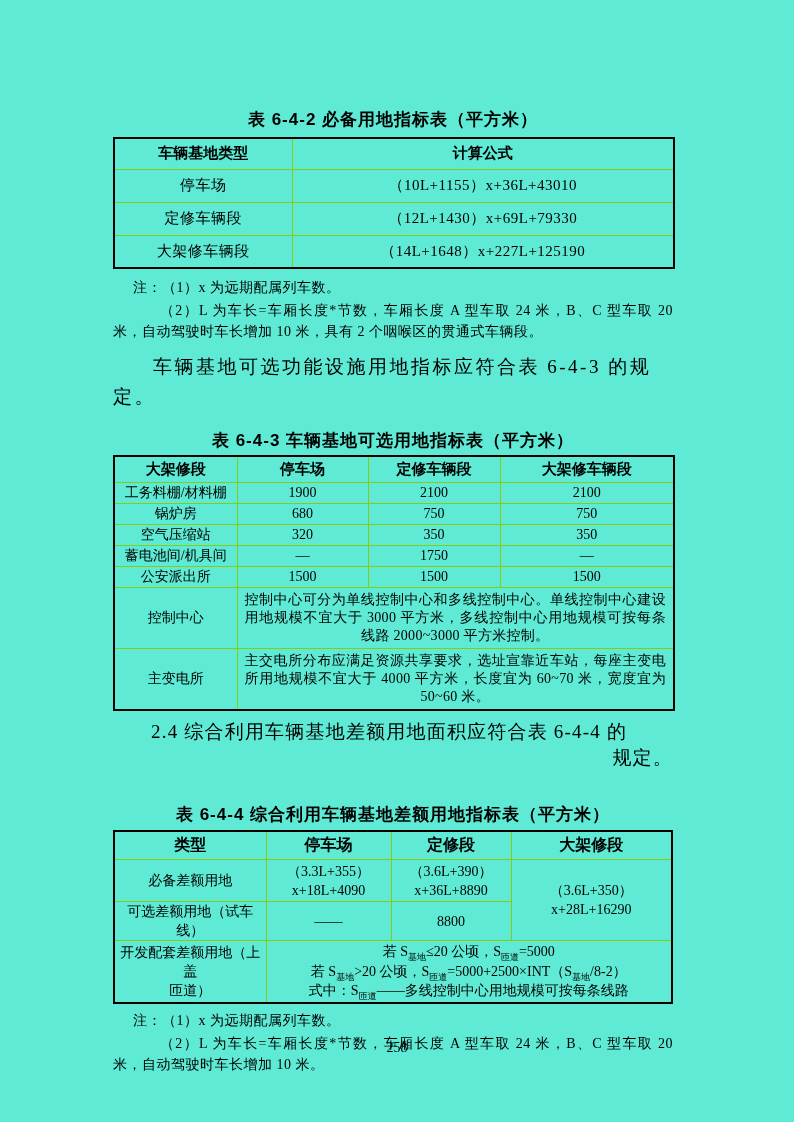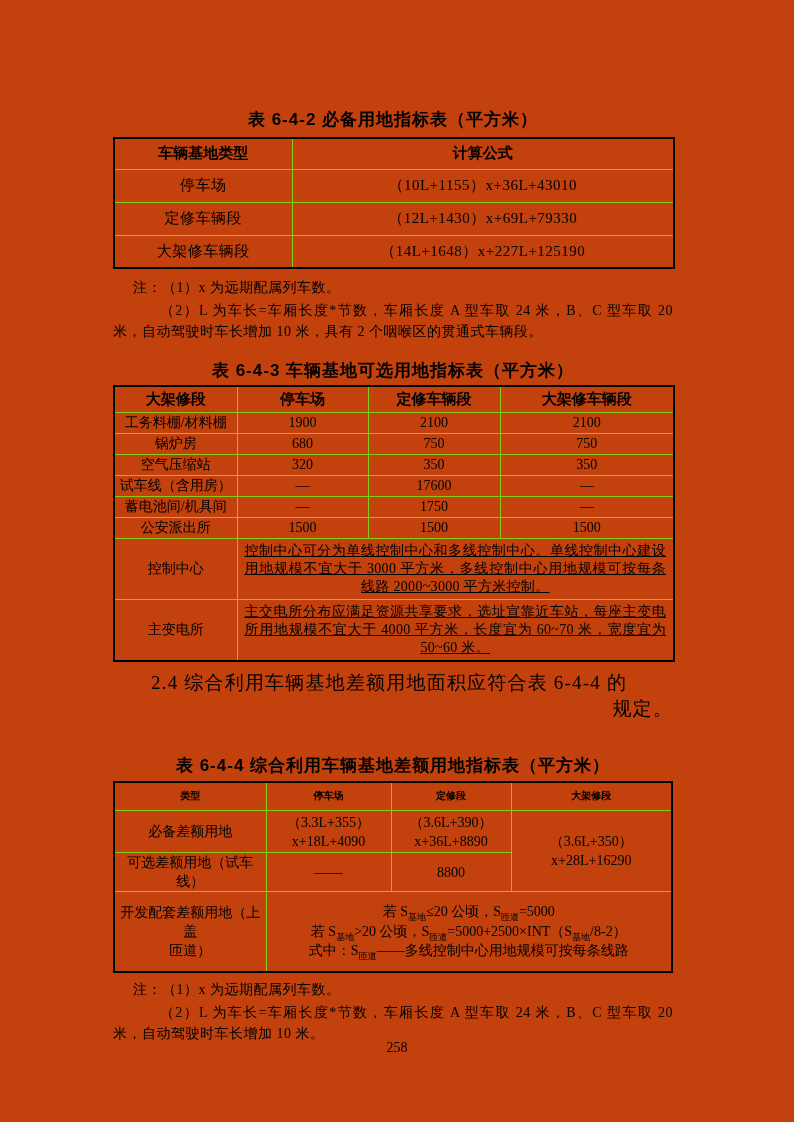--- a/index.html
+++ b/index.html
@@ -1,46 +1,46 @@
 <!DOCTYPE html>
 <html><head>
 <meta charset="utf-8">
 <style>
   html,body{margin:0;padding:0;background:#fff;}
   .page{
-    position:relative;width:794px;height:1122px;background:#c2410c;color:#000;
+    position:relative;width:794px;height:1122px;background:#5eead4;color:#000;
     box-sizing:border-box;padding:108px 121px 0 113px;overflow:hidden;
     font-family:"Liberation Serif","DejaVu Serif",serif;
   }
   .tbl-title{
     margin:0;text-align:center;font-family:"Liberation Sans","DejaVu Sans",sans-serif;
     font-weight:bold;font-size:17px;line-height:23px;letter-spacing:1px;
   }
   table{border-collapse:collapse;width:560px;table-layout:fixed;border:2px solid #000;}
   td,th{border:1px solid #84cc16;padding:0 4px;text-align:center;vertical-align:middle;box-sizing:border-box;}
   th{font-family:"Liberation Sans","DejaVu Sans",sans-serif;font-weight:bold;font-size:15px;}
   
   .t1{margin-top:6px;}
   .t1 th{height:31px;}
   .t1 td{height:33px;font-size:15px;letter-spacing:0.5px;}
   
   .t2{margin-top:3px;}
   .t2 th{height:26px;}
   .t2 td{height:21px;font-size:14px;}
   .t2 td.longtext{
     text-align:justify;text-align-last:center;font-size:14px;line-height:18px;
-    padding:3px 7px;letter-spacing:0.3px;height:auto;text-decoration:underline;
+    padding:3px 7px;letter-spacing:0.3px;height:auto;
   }
   
   .t3{margin-top:4px;}
-  .t3 th{height:29px;font-size:10px;}
+  .t3 th{height:29px;font-size:16px;}
   .t3 td{font-size:14px;line-height:19px;}
   .t3 .row-req td{height:42px;}
   .t3 .row-opt td{height:19px;}
-  .t3 .row-dev td{height:80px;}
+  .t3 .row-dev td{height:62px;}
   .t3 td.devlabel{line-height:19px;}
   .fl{line-height:19.5px;white-space:nowrap;}
   sub.ss{font-size:9px;line-height:0;}
   
   .note{margin:0;font-size:14px;line-height:21px;letter-spacing:0.5px;}
   .note-first{margin-top:9px;margin-left:20px;line-height:20px;}
   .note-para{margin-top:2px;text-indent:47px;text-align:justify;}
   .note-first-b{margin-top:7px;margin-left:20px;line-height:20px;}
   
   .bodyp{margin:0;font-size:19px;line-height:30px;}
@@ -82,20 +82,21 @@
     <tr>
       <td>大架修车辆段</td>
       <td>（14L+1648）x+227L+125190</td>
     </tr>
   </tbody>
     </table>
 
   <p class="note note-first">注：（1）x 为远期配属列车数。</p>
   <p class="note note-para">（2）L 为车长=车厢长度*节数，车厢长度 A 型车取 24 米，B、C 型车取 20 米，自动驾驶时车长增加 10 米，具有 2 个咽喉区的贯通式车辆段。</p>
 
+  <p class="bodyp p1">车辆基地可选功能设施用地指标应符合表 6-4-3 的规定。</p>
 
   <h3 class="tbl-title t2title">表 6-4-3 车辆基地可选用地指标表（平方米）</h3>
   <table class="t2">
     <colgroup>
         <col style="width:123px">
         <col style="width:131px">
         <col style="width:132px">
         <col style="width:174px">
       </colgroup>
     <tbody>
@@ -117,26 +118,20 @@
       <td>750</td>
       <td>750</td>
     </tr>
     <tr>
       <td>空气压缩站</td>
       <td>320</td>
       <td>350</td>
       <td>350</td>
     </tr>
     <tr>
-      <td>试车线（含用房）</td>
-      <td>—</td>
-      <td>17600</td>
-      <td>—</td>
-    </tr>
-    <tr>
       <td>蓄电池间/机具间</td>
       <td>—</td>
       <td>1750</td>
       <td>—</td>
     </tr>
     <tr>
       <td>公安派出所</td>
       <td>1500</td>
       <td>1500</td>
       <td>1500</td>

